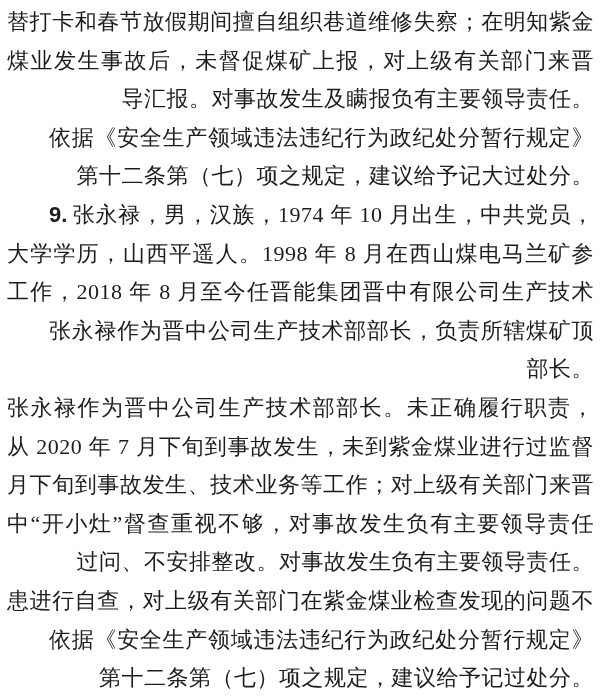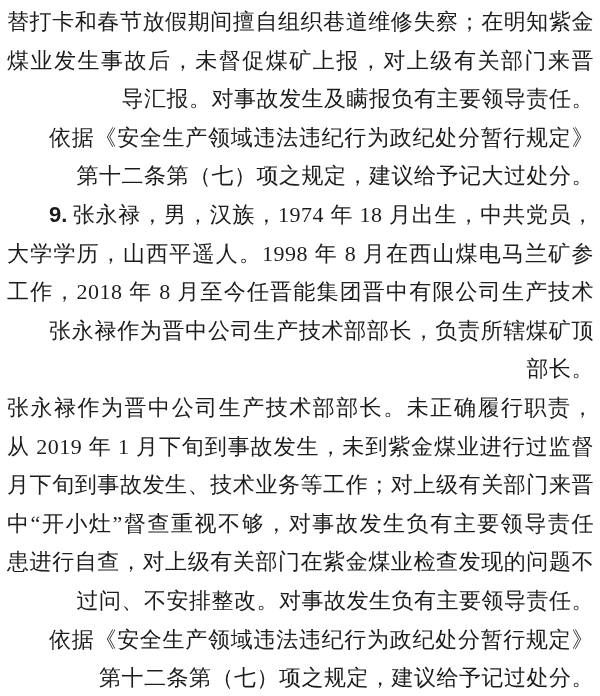--- a/index.html
+++ b/index.html
@@ -62,21 +62,21 @@
 
   <div class="doc-line indent justify">
     <span class="line-text">依据《安全生产领域违法违纪行为政纪处分暂行规定》</span>
   </div>
 
   <div class="doc-line">
     <span class="line-text">第十二条第（七）项之规定，建议给予记大过处分。</span>
   </div>
 
   <div class="doc-line indent justify">
-    <span class="num-prefix">9.</span><span class="line-text">张永禄，男，汉族，1974 年 18 月出生，中共党员，</span>
+    <span class="num-prefix">9.</span><span class="line-text">张永禄，男，汉族，1974 年 10 月出生，中共党员，</span>
   </div>
 
   <div class="doc-line justify">
     <span class="line-text">大学学历，山西平遥人。1998 年 8 月在西山煤电马兰矿参加</span>
   </div>
 
   <div class="doc-line justify">
     <span class="line-text">工作，2018 年 8 月至今任晋能集团晋中有限公司生产技术部</span>
   </div>
 
@@ -86,37 +86,37 @@
 
   <div class="doc-line">
     <span class="line-text">部长。</span>
   </div>
 
   <div class="doc-line justify">
     <span class="line-text">张永禄作为晋中公司生产技术部部长。未正确履行职责，</span>
   </div>
 
   <div class="doc-line justify">
-    <span class="line-text">从 2019 年 1 月下旬到事故发生，未到紫金煤业进行过监督</span>
+    <span class="line-text">从 2020 年 7 月下旬到事故发生，未到紫金煤业进行过监督</span>
   </div>
 
   <div class="doc-line justify">
     <span class="line-text">月下旬到事故发生、技术业务等工作；对上级有关部门来晋</span>
   </div>
 
   <div class="doc-line justify">
     <span class="line-text">中“开小灶”督查重视不够，对事故发生负有主要领导责任</span>
   </div>
 
+  <div class="doc-line">
+    <span class="line-text">过问、不安排整改。对事故发生负有主要领导责任。</span>
+  </div>
+
   <div class="doc-line justify">
     <span class="line-text">患进行自查，对上级有关部门在紫金煤业检查发现的问题不</span>
-  </div>
-
-  <div class="doc-line">
-    <span class="line-text">过问、不安排整改。对事故发生负有主要领导责任。</span>
   </div>
 
   <div class="doc-line indent justify">
     <span class="line-text">依据《安全生产领域违法违纪行为政纪处分暂行规定》</span>
   </div>
 
   <div class="doc-line">
     <span class="line-text">第十二条第（七）项之规定，建议给予记过处分。</span>
   </div>
 </div>

